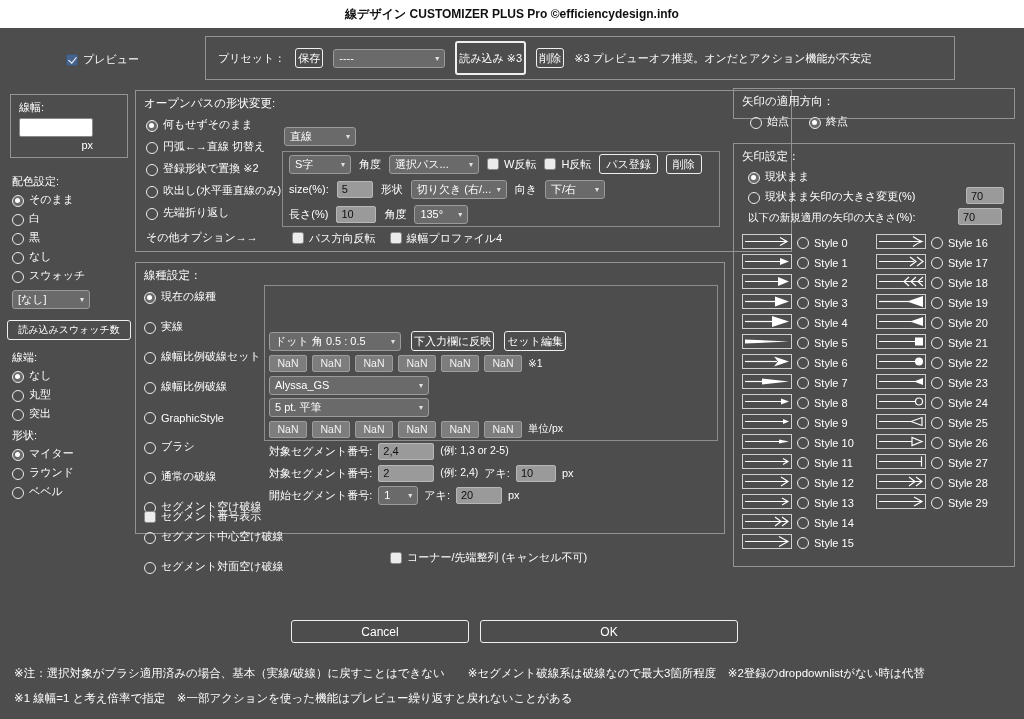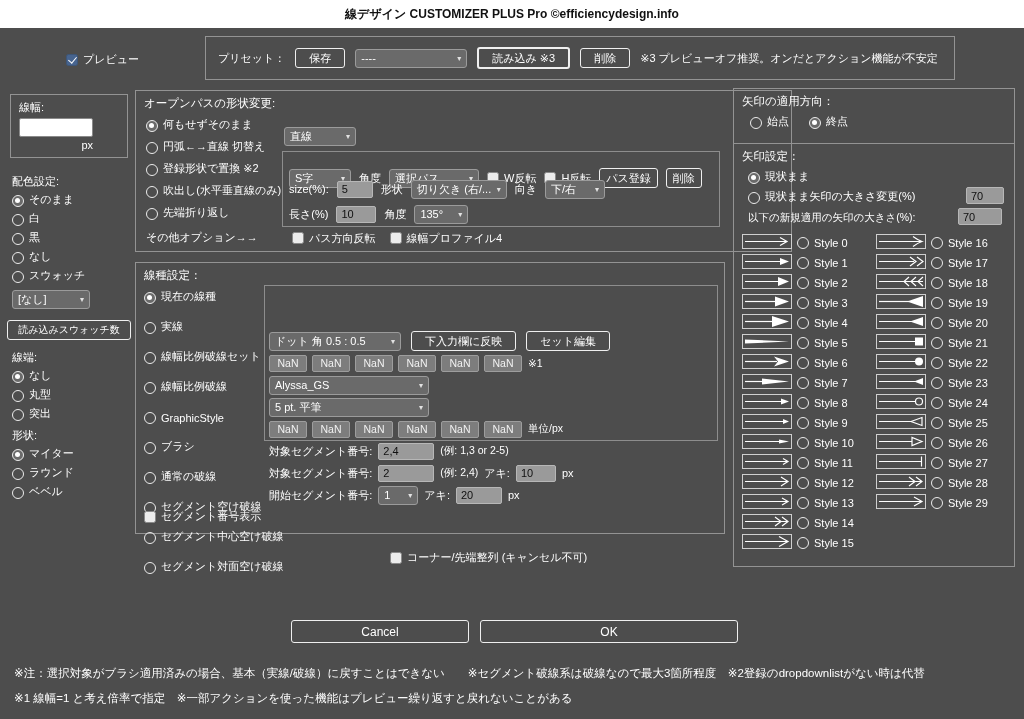--- a/index.html
+++ b/index.html
@@ -6,23 +6,23 @@
   body{width:1024px;height:719px;position:relative;background:#fff;
        font-family:"Liberation Sans","DejaVu Sans",sans-serif;overflow:hidden}
   .titlebar{height:28px;line-height:28px;text-align:center;font-size:12px;font-weight:bold;
             color:#111;background:#fff}
   .dialog{position:absolute;left:0;top:28px;width:1024px;height:691px;background:#4d4d4d;
           color:#fff;font-size:11px}
   .abs{position:absolute}
   .grp{position:absolute;border:1px solid #939393;box-sizing:border-box}
   .subbox{position:absolute;border:1px solid #8d8d8d;box-sizing:border-box}
   .grp-title{position:absolute;left:8px;top:5px;font-size:11.5px;white-space:nowrap}
-  .btn{background:#4d4d4d;border:1px solid #efefef;color:#fff;font-size:11px;padding:1px 13px;
+  .btn{background:#4d4d4d;border:1px solid #efefef;color:#fff;font-size:11px;padding:1px 2px;
        border-radius:3px;height:20px;box-sizing:border-box;font-family:inherit;white-space:nowrap;cursor:default}
-  .btn.strong{border-width:2px;height:22px}
+  .btn.strong{border-width:2px;height:34px}
   .btn.big{height:23px;font-size:12px}
   .sel{display:inline-flex;align-items:center;justify-content:space-between;background:#6a6a6a;
        border:1px solid #9b9b9b;border-radius:3px;height:19px;padding:0 5px;box-sizing:border-box;
        font-size:11px;white-space:nowrap;color:#fff;flex:none;overflow:hidden}
   .sel .ch{font-size:8px;margin-left:5px;color:#e2e2e2;flex:none}
   .inp{display:inline-flex;align-items:center;background:#9a9a9a;border:1px solid #b7b7b7;
        color:#101010;height:17px;padding:0 4px;box-sizing:border-box;border-radius:2px;
        font-size:11px;flex:none}
   .nan{width:38px;height:17px;background:#7d7d7d;border:1px solid #9d9d9d;color:#f2f2f2;
        display:inline-flex;align-items:center;justify-content:center;font-size:10.5px;
@@ -168,21 +168,21 @@
         </div>
       </div>
     <div class="abs" style="left:10px;top:139px">その他オプション→→</div>
 
     <span class="sel abs" style="left:148px;top:36px;width:72px">
       <span>直線</span>
       <span class="ch">▾</span>
     </span>
 
     <div class="subbox" style="left:146px;top:60px;width:438px;height:76px">
-      <div class="frow" style="left:6px;top:16px">
+      <div class="frow" style="left:6px;top:2px">
         <span class="sel" style="width:62px">
           <span>S字</span>
           <span class="ch">▾</span>
         </span>
         <span>角度</span>
         <span class="sel" style="width:90px">
           <span>選択パス...</span>
           <span class="ch">▾</span>
         </span>
         <label class="cbrow">
@@ -357,21 +357,21 @@
       <span>セグメント番号表示</span>
     </label>
   </div>
 
 
   <label class="cbrow abs" style="left:390px;top:522px">
     <span class="cb"></span>
     <span>コーナー/先端整列 (キャンセル不可)</span>
   </label>
 
-  <div class="grp" style="left:733px;top:60px;width:282px;height:56px">
+  <div class="grp" style="left:733px;top:60px;width:282px;height:31px">
     <div class="grp-title">矢印の適用方向：</div>
     <div id="arrow-dir-list" style="position:absolute;left:16px;top:25px;display:flex;gap:20px">
         <div class="radio-row">
           <span class="r"></span>
           <span>始点</span>
         </div>
         <div class="radio-row">
           <span class="r sel"></span>
           <span>終点</span>
         </div>

